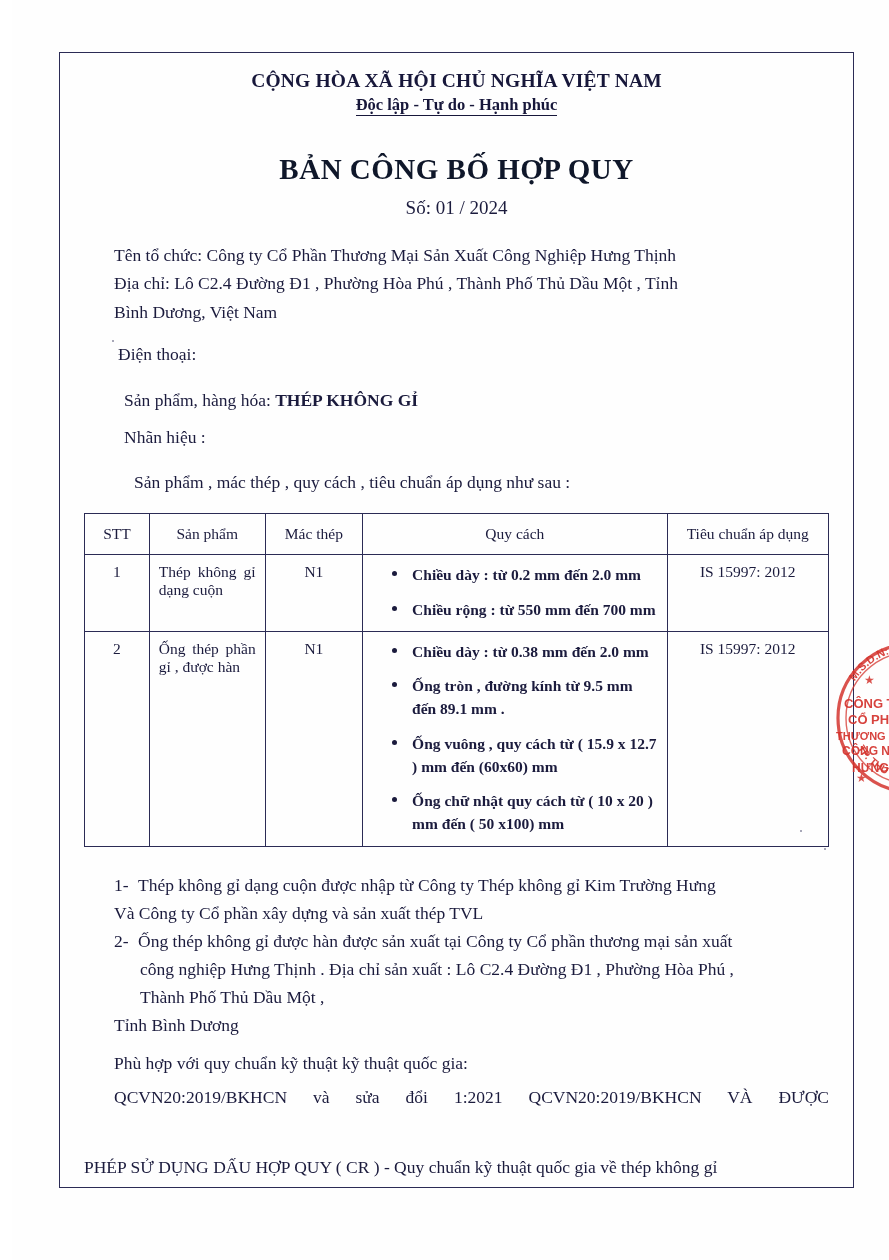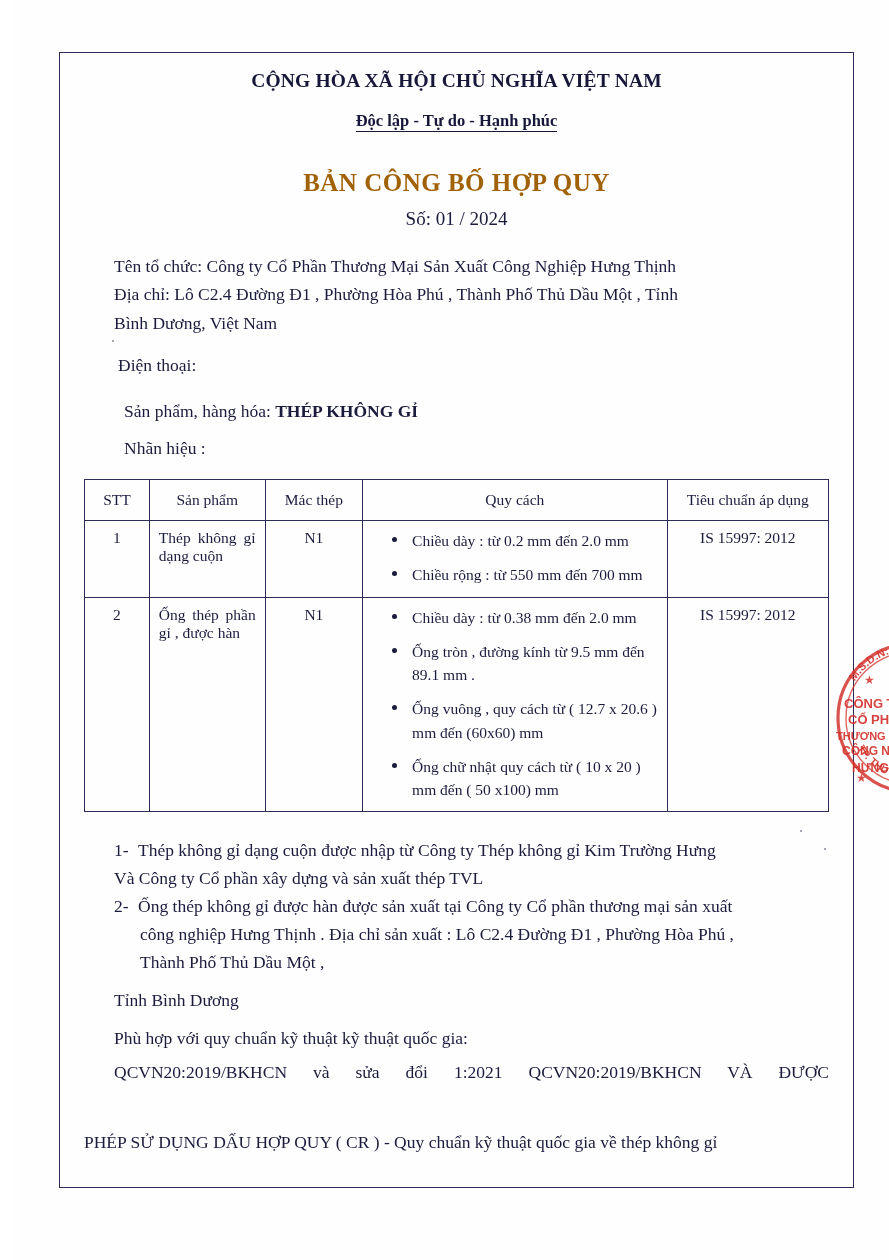--- a/index.html
+++ b/index.html
@@ -40,32 +40,32 @@
   .ctr { text-align: center; }
   .national-title {
     font-size: 19.5px;
     font-weight: bold;
     letter-spacing: 0.2px;
     color: #17173a;
   }
   .national-sub {
     font-size: 16.5px;
     font-weight: bold;
-    margin-top: 19px;
+    margin-top: 3px;
     color: #17173a;
   }
   .national-sub span.u {
     border-bottom: 1.4px solid #17173a;
     padding-bottom: 1px;
   }
   .doc-title {
-    font-size: 25px;
+    font-size: 29px;
     font-weight: bold;
     margin-top: 38px;
-    color: #a16207;
+    color: #0f172a;
     letter-spacing: 0.5px;
   }
   .doc-number {
     font-size: 19px;
     margin-top: 11px;
     color: #1b1b3d;
   }
   .body-block {
     margin-top: 22px;
     font-size: 17.5px;
@@ -109,20 +109,21 @@
   ul.qc {
     margin: 0;
     padding-left: 18px;
     list-style: none;
   }
   ul.qc li {
     position: relative;
     padding-left: 22px;
     margin-bottom: 11px;
     line-height: 1.5;
+    font-weight: bold;
   }
   ul.qc li:last-child { margin-bottom: 2px; }
   ul.qc li::before {
     content: "";
     position: absolute;
     left: 2px;
     top: 8px;
     width: 5px;
     height: 5px;
     border-radius: 50%;
@@ -135,21 +136,21 @@
     color: #1b1b3d;
   }
   .note-row {
     display: flex;
     padding-left: 30px;
   }
   .note-num { width: 24px; flex: 0 0 24px; }
   .note-text { flex: 1; }
   .note-cont { padding-left: 30px; }
   .note-cont2 { padding-left: 56px; }
-  .p-after { padding-left: 30px; margin-top: 10px; }
+  .p-after { padding-left: 30px; }
   .p-conform { padding-left: 30px; margin-top: 10px; }
   .p-qcvn {
     padding-left: 30px;
     margin-top: 6px;
     text-align: justify;
     text-align-last: justify;
   }
   .p-qcvn2 {
     padding-left: 0px;
     text-align: justify;
@@ -186,20 +187,21 @@
     <div class="ctr doc-title">BẢN CÔNG BỐ HỢP QUY</div>
     <div class="ctr doc-number">Số: 01 / 2024</div>
 
     <div class="body-block">
       <div class="p-org">Tên tổ chức: Công ty Cổ Phần Thương Mại Sản Xuất Công Nghiệp Hưng Thịnh</div>
       <div class="p-addr">Địa chỉ: Lô C2.4 Đường Đ1 , Phường Hòa Phú , Thành Phố Thủ Dầu Một , Tỉnh</div>
       <div class="p-addr">Bình Dương, Việt Nam</div>
       <div class="p-phone">Điện thoại:</div>
       <div class="p-prod"><span>Sản phẩm, hàng hóa: </span><b>THÉP KHÔNG GỈ</b></div>
       <div class="p-brand">Nhãn hiệu :</div>
+      <div class="p-lead">Sản phẩm , mác thép , quy cách , tiêu chuẩn áp dụng như sau :</div>
     </div>
 
     <table class="spec">
       <thead>
         <tr>
           <th class="c-stt">STT</th>
           <th class="c-prod">Sản phẩm</th>
           <th class="c-mac">Mác thép</th>
           <th class="c-quy">Quy cách</th>
           <th class="c-std">Tiêu chuẩn áp dụng</th>
@@ -219,21 +221,21 @@
           <td class="c-std">IS 15997: 2012</td>
         </tr>
         <tr>
           <td class="c-stt">2</td>
           <td class="c-prod">Ống thép phần gỉ , được hàn</td>
           <td class="c-mac">N1</td>
           <td class="c-quy">
             <ul class="qc">
               <li>Chiều dày : từ 0.38 mm đến 2.0 mm</li>
               <li>Ống tròn , đường kính từ 9.5 mm đến 89.1 mm .</li>
-              <li>Ống vuông , quy cách từ ( 12.7 x 20.6 ) mm đến (60x60) mm</li>
+              <li>Ống vuông , quy cách từ ( 15.9 x 12.7 ) mm đến (60x60) mm</li>
               <li>Ống chữ nhật quy cách từ ( 10 x 20 ) mm đến ( 50 x100) mm</li>
             </ul>
           </td>
           <td class="c-std">IS 15997: 2012</td>
         </tr>
       </tbody>
     </table>
 
     <div class="notes">
       <div class="note-row">

